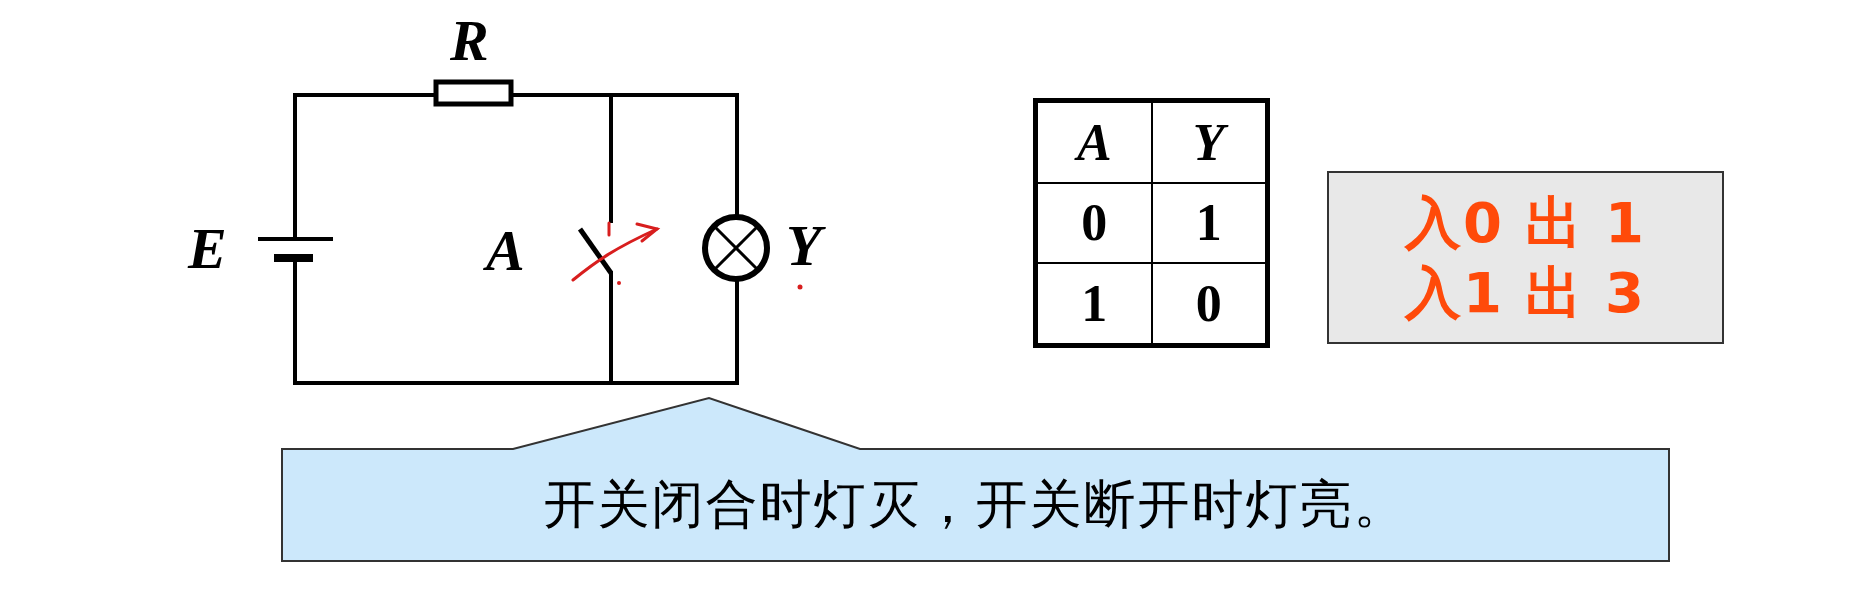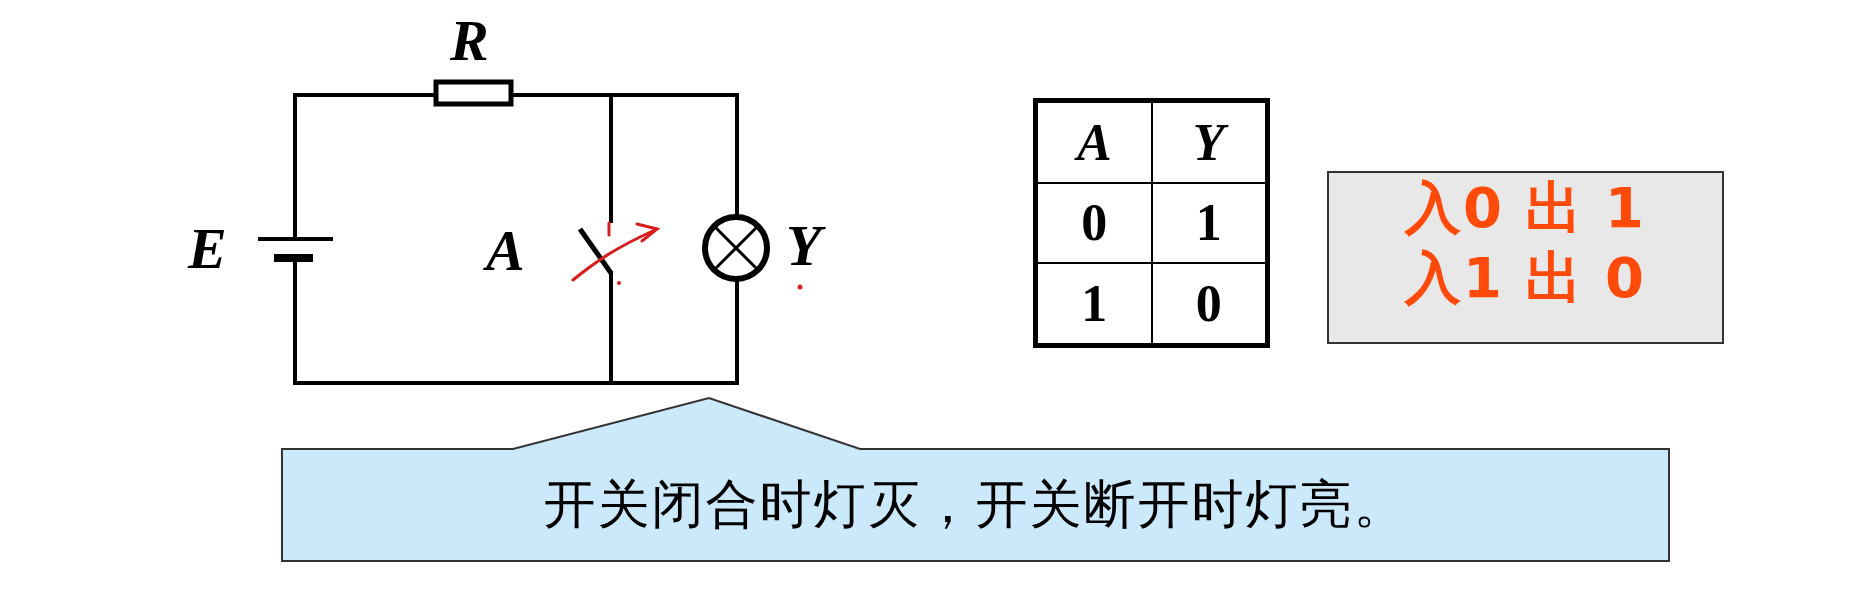--- a/index.html
+++ b/index.html
@@ -7,21 +7,21 @@
   svg.circuit { position: absolute; left: 0; top: 0; }
   .var-label { position: absolute; font-family: "Liberation Serif", "DejaVu Serif", serif; font-style: italic; font-weight: bold; font-size: 58px; line-height: 1; color: #000; }
   .truth-table { position: absolute; left: 1033px; top: 98px; width: 237px; height: 250px; border: 5px solid #000; box-sizing: border-box; border-collapse: collapse; }
   .truth-table table { width: 100%; height: 100%; border-collapse: collapse; }
   .truth-table td { border: 2px solid #000; text-align: center; vertical-align: middle; font-family: "Liberation Serif", "DejaVu Serif", serif; font-weight: bold; font-size: 52px; color: #000; width: 50%; }
   .truth-table tr:first-child td { border-top: none; }
   .truth-table tr:last-child td { border-bottom: none; }
   .truth-table td:first-child { border-left: none; }
   .truth-table td:last-child { border-right: none; }
   .truth-table td.hdr { font-style: italic; }
-  .rule-box { position: absolute; left: 1327px; top: 171px; width: 397px; height: 173px; background: #e8e8e8; border: 2px solid #333; box-sizing: border-box; display: flex; flex-direction: column; align-items: center; }
+  .rule-box { position: absolute; left: 1327px; top: 171px; width: 397px; height: 173px; background: #e8e8e8; border: 2px solid #333; box-sizing: border-box; display: flex; flex-direction: column; justify-content: center; align-items: center; }
   .rule-line { font-family: "DejaVu Sans", sans-serif; font-weight: bold; font-size: 56px; line-height: 70px; color: #ff4a0a; letter-spacing: 2px; white-space: nowrap; }
   .callout-text { position: absolute; left: 282px; top: 449px; width: 1387px; height: 112px; display: flex; align-items: center; justify-content: center; font-family: "DejaVu Sans", sans-serif; font-size: 52px; color: #000; white-space: nowrap; letter-spacing: 2px; }
 </style>
 </head>
 <body>
 
 <svg class="circuit" width="1871" height="604" viewBox="0 0 1871 604" xmlns="http://www.w3.org/2000/svg">
   <g stroke="#000" stroke-width="4" fill="none" stroke-linecap="square">
 
     <line x1="295" y1="95" x2="434" y2="95"></line>
@@ -88,16 +88,16 @@
     <tr>
       <td>1</td>
       <td>0</td>
     </tr>
   </tbody>
     </table>
 </div>
 
 <div class="rule-box">
   <div class="rule-line">入0 出 1</div>
-  <div class="rule-line">入1 出 0</div>
+  <div class="rule-line">入1 出 3</div>
 </div>
 
 <div class="callout-text">开关闭合时灯灭，开关断开时灯亮。</div>
 
 </body></html>

